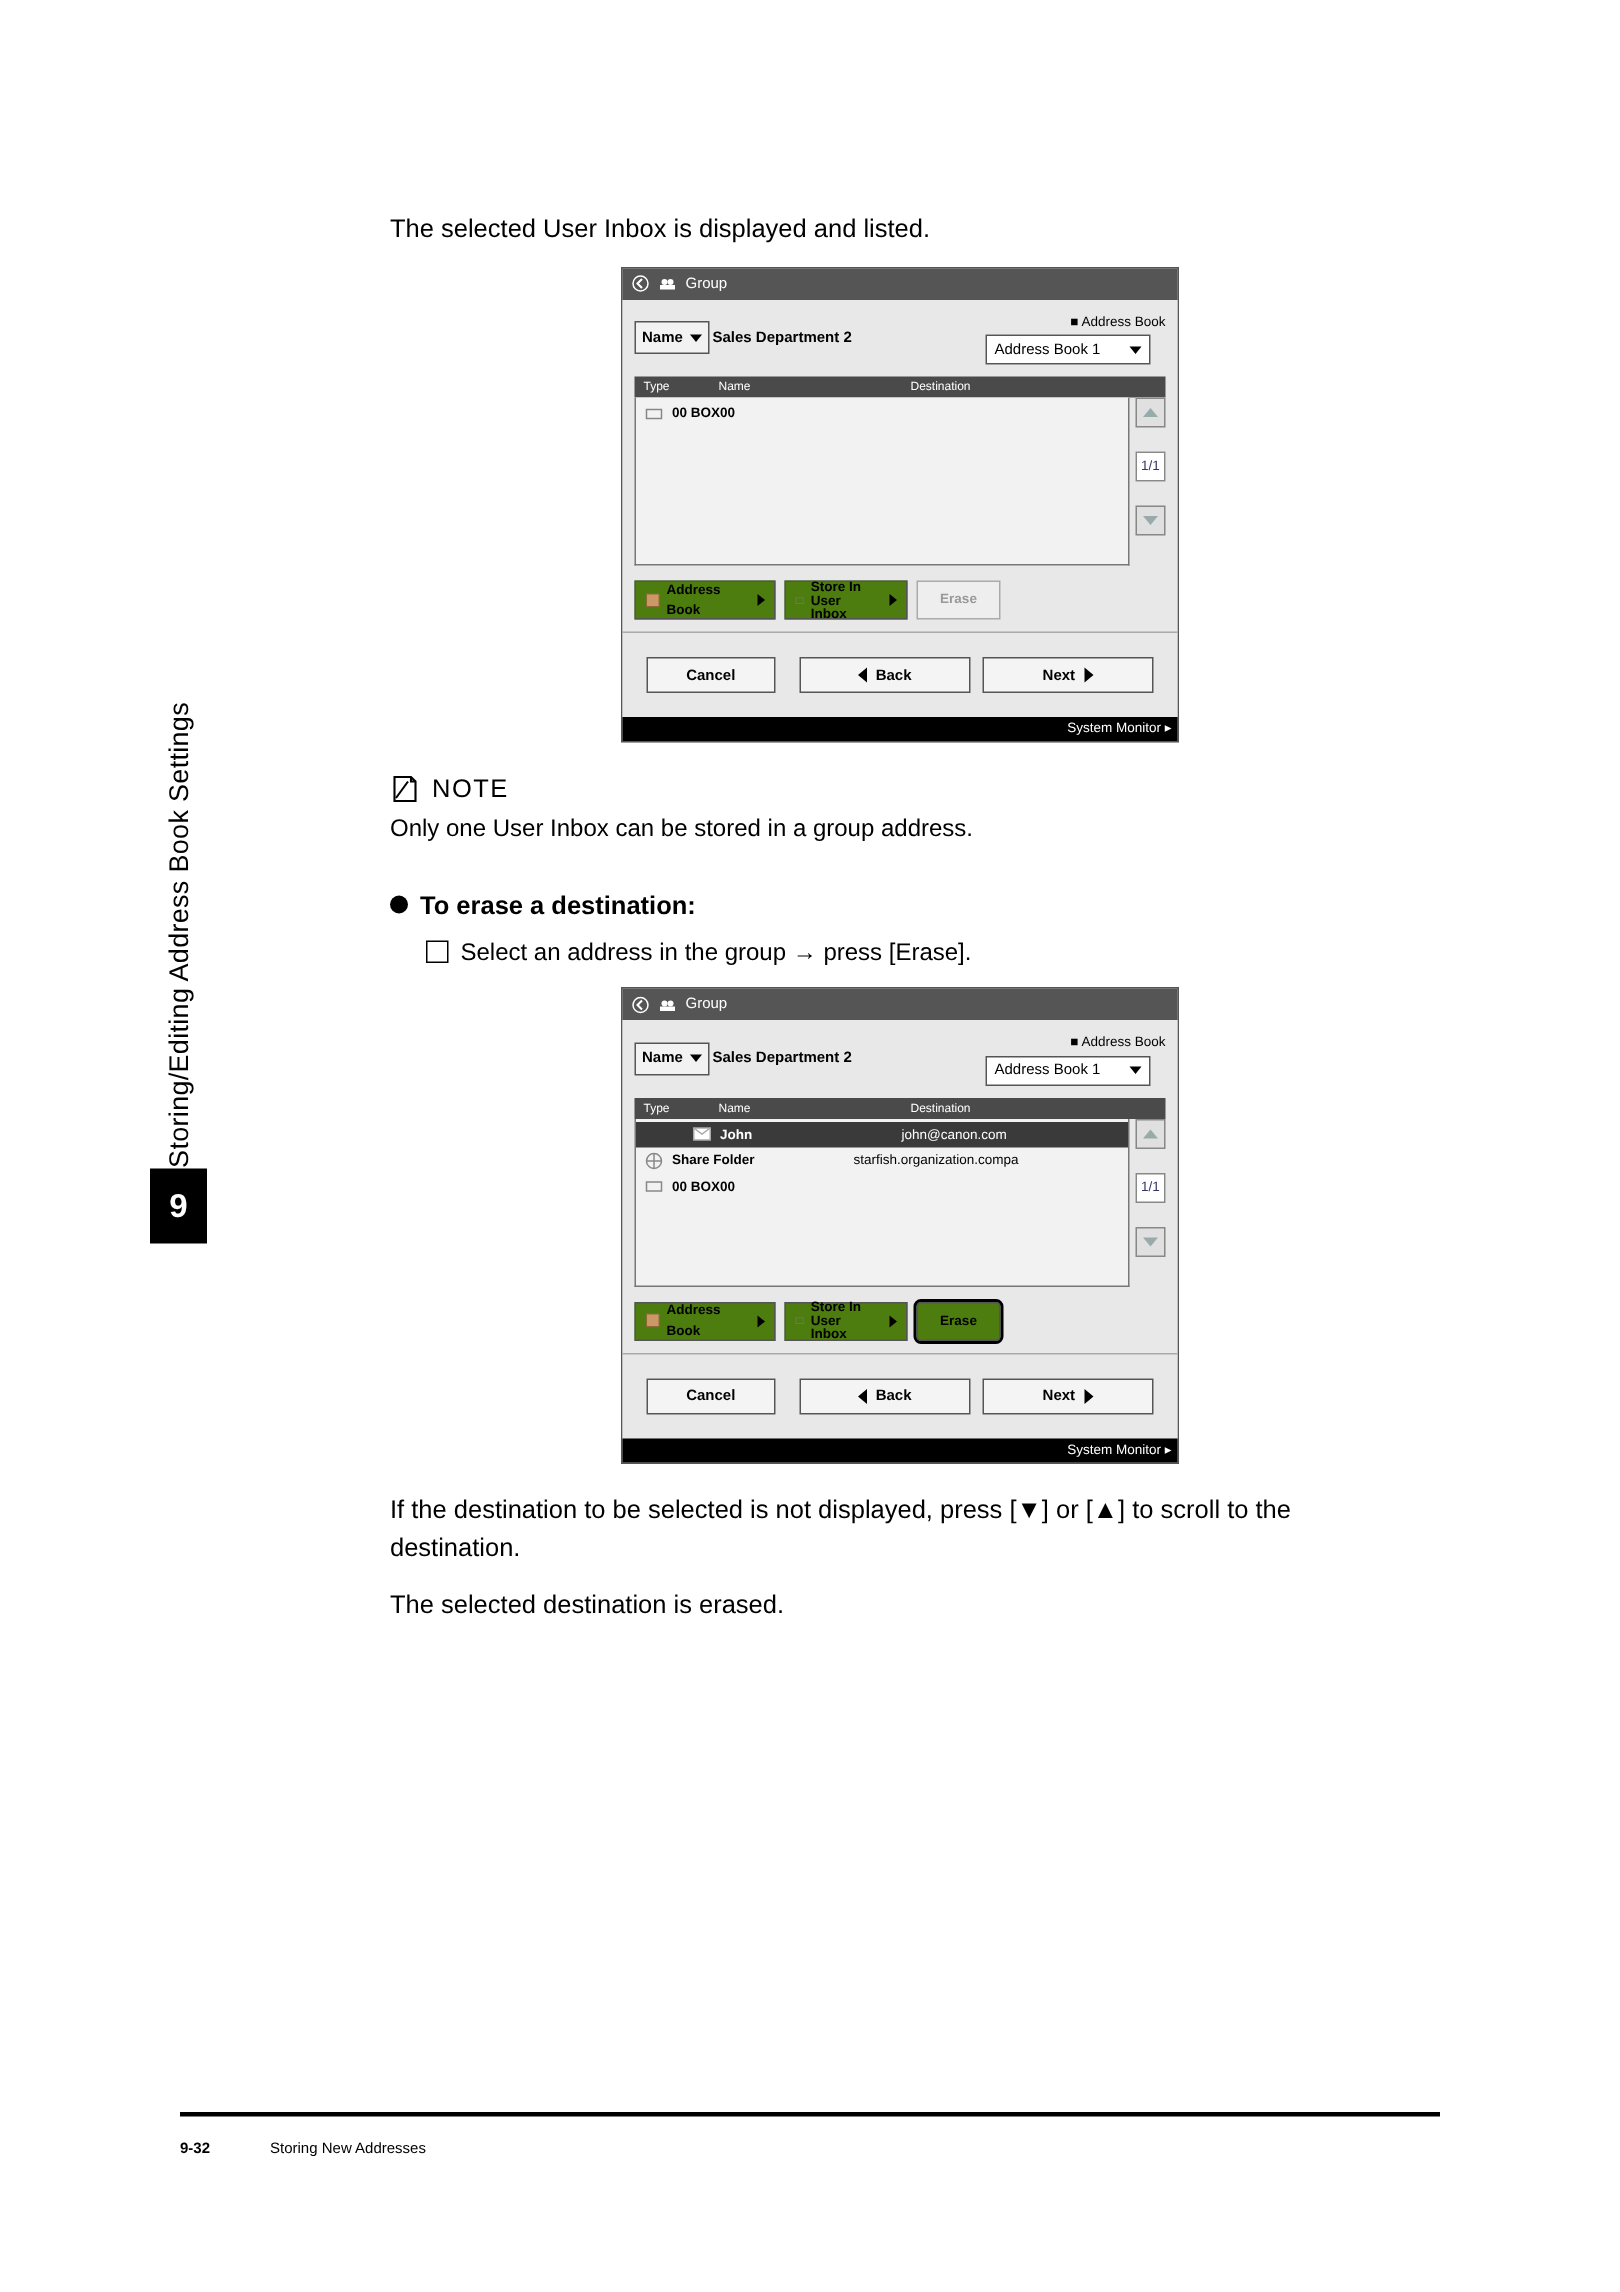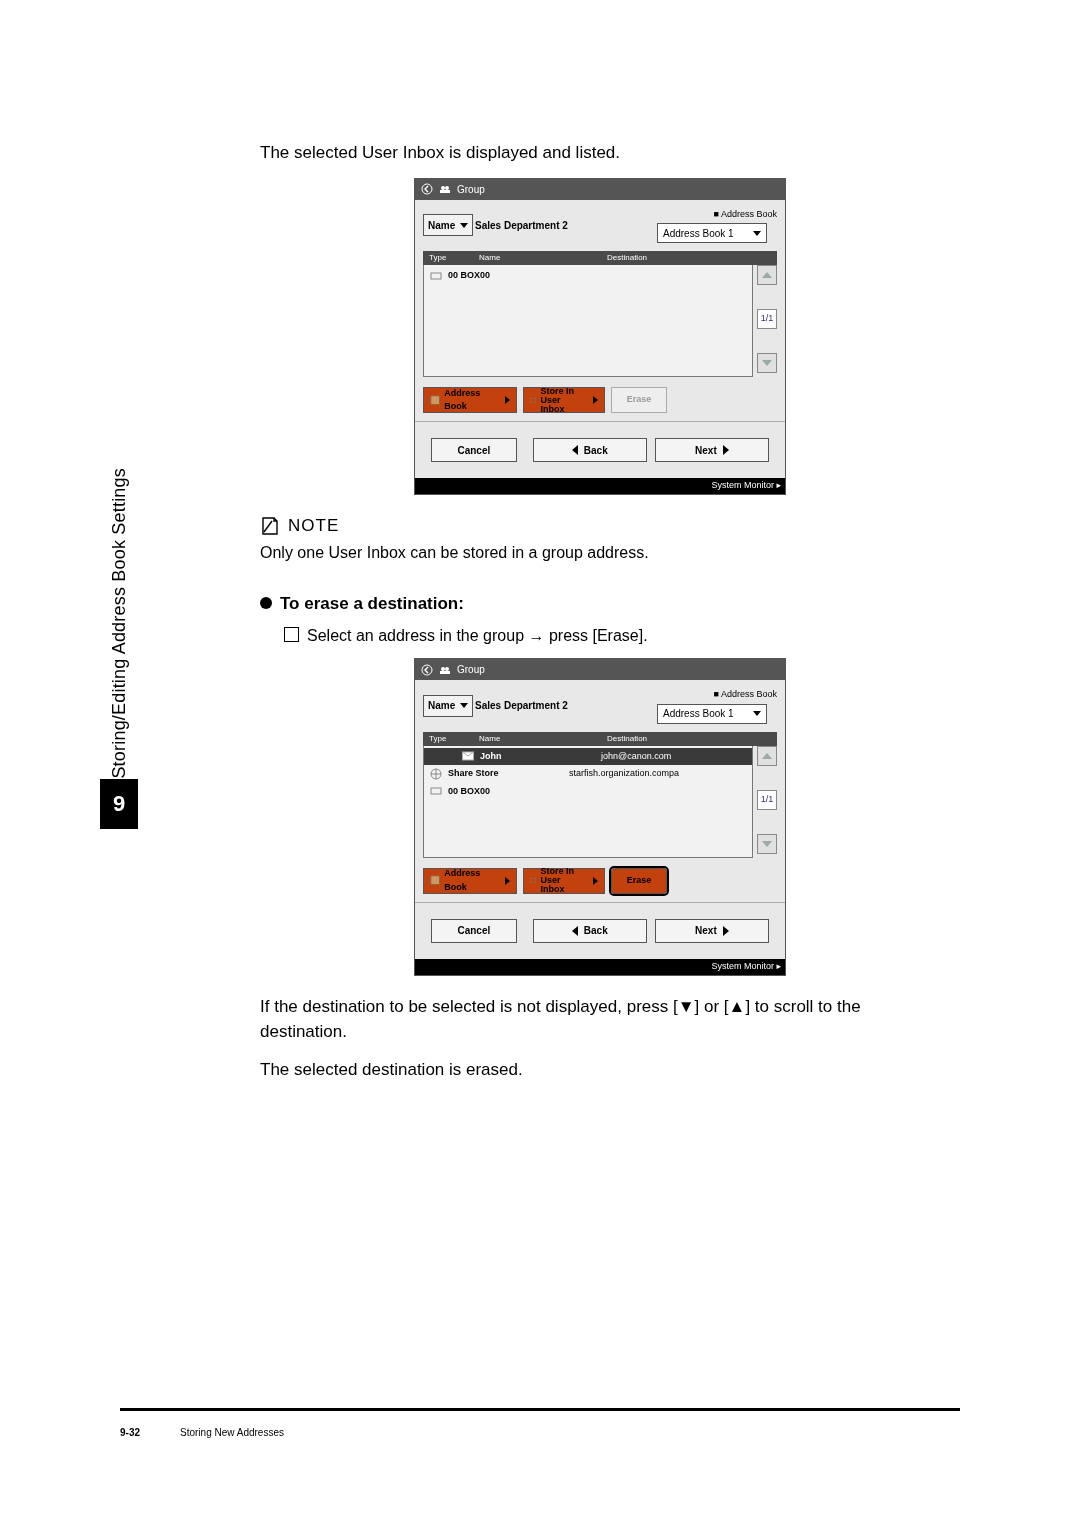--- a/index.html
+++ b/index.html
@@ -213,42 +213,42 @@
     width: 12px; height: 10px; flex: 0 0 12px;
     display:flex;align-items:center;justify-content:center;
   }
   .sim-list .row .nm { flex: 0 0 115px; font-weight: bold; }
   .sim-list .row .dst { flex: 1; }
   .sim-list .row.sel { background: #3a3a3a; color: #fff; padding-left: 38px; }
   .sim-scroll {
     flex: 0 0 20px;
     display: flex;
     flex-direction: column;
-    height: 108px;
+    height: 92px;
     justify-content: space-between;
   }
   .sbtn {
     height: 20px;
     background: #e0e0e0;
     border: 1px solid #888;
     display:flex;align-items:center;justify-content:center;
   }
   .tri-up { width:0;height:0;border-left:5px solid transparent;border-right:5px solid transparent;border-bottom:6px solid #9aa; }
   .tri-dn { width:0;height:0;border-left:5px solid transparent;border-right:5px solid transparent;border-top:6px solid #9aa; }
   .sim-scroll .page { background:#fff;border:1px solid #888;font-size:9px;height:20px;display:flex;align-items:center;justify-content:center;color:#336;padding:0;}
 
   .sim-toolbar {
     display: flex;
     gap: 6px;
     margin: 10px 0 8px 0;
   }
   .tbtn {
     height: 26px;
     border: 1px solid #555;
-    background: #c2410c;
+    background: #4d7c0f;
     display: flex;
     align-items: center;
     gap: 4px;
     padding: 0 6px;
     font-size: 9px;
     font-weight: bold;
   }
   .tbtn.dim { color: #999; border-color:#aaa; background:#eee; }
   .tbtn .ic { width: 12px; height: 12px; display:flex;align-items:center;justify-content:center;}
   .tbtn .tri-r { margin-left:4px; width:0;height:0;border-top:4px solid transparent;border-bottom:4px solid transparent;border-left:5px solid #000;}
@@ -493,21 +493,21 @@
                 <span class="nm">John</span>
                 <span class="dst">john@canon.com</span>
               </div>
               <div class="row">
                 <span class="ic">
                     <svg viewBox="0 0 12 12">
                       <circle cx="6" cy="6" r="5" fill="none" stroke="#888"></circle>
                       <path d="M1 6 h10 M6 1 v10" stroke="#888"></path>
                     </svg>
                   </span>
-                <span class="nm">Share Store</span>
+                <span class="nm">Share Folder</span>
                 <span class="dst">starfish.organization.compa</span>
               </div>
               <div class="row">
                 <span class="ic">
                     <svg viewBox="0 0 12 10">
                       <rect x="1" y="2" width="10" height="6" fill="none" stroke="#888"></rect>
                     </svg>
                   </span>
                 <span class="nm">00 BOX00</span>
                 <span class="dst"></span>

